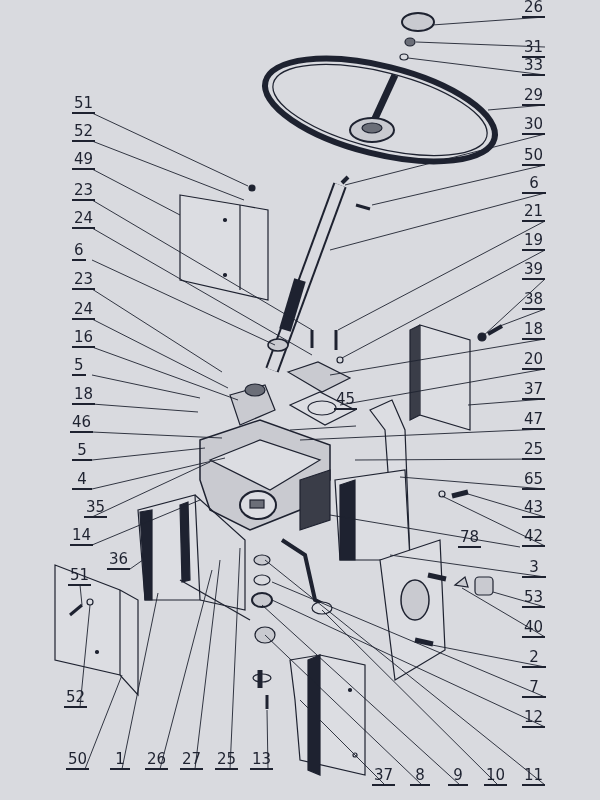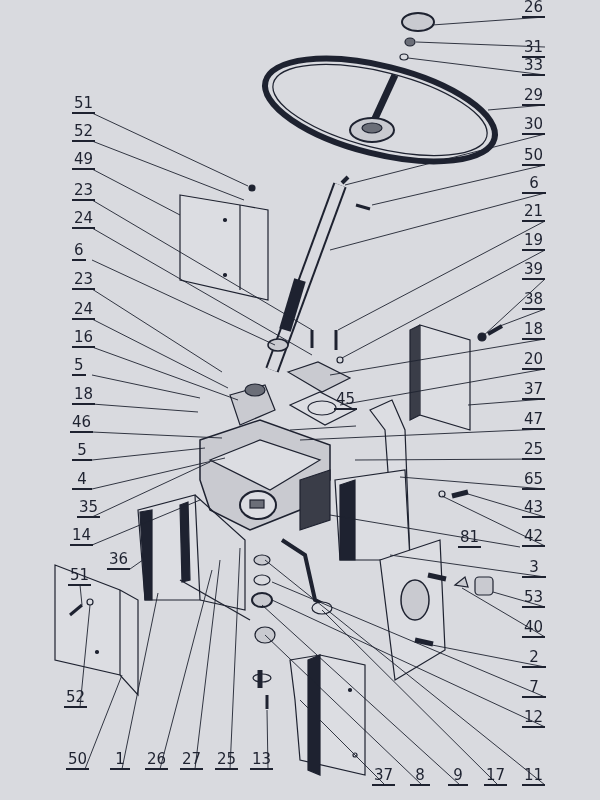--- a/index.html
+++ b/index.html
@@ -186,21 +186,21 @@
   <div class="lbl" style="left:72px;top:211px">24</div>
   <div class="lbl" style="left:72px;top:243px">6</div>
   <div class="lbl" style="left:72px;top:272px">23</div>
   <div class="lbl" style="left:72px;top:302px">24</div>
   <div class="lbl" style="left:72px;top:330px">16</div>
   <div class="lbl" style="left:72px;top:358px">5</div>
   <div class="lbl" style="left:72px;top:387px">18</div>
   <div class="lbl" style="left:70px;top:415px">46</div>
   <div class="lbl" style="left:72px;top:443px;width:16px">5</div>
   <div class="lbl" style="left:72px;top:472px;width:16px">4</div>
-  <div class="lbl" style="left:77px;top:500px">35</div>
+  <div class="lbl" style="left:84px;top:500px">35</div>
   <div class="lbl" style="left:70px;top:528px">14</div>
   <div class="lbl" style="left:107px;top:552px">36</div>
   <div class="lbl" style="left:68px;top:568px">51</div>
   <div class="lbl" style="left:64px;top:690px">52</div>
 
   <div class="lbl" style="left:522px;top:0px">26</div>
   <div class="lbl" style="left:522px;top:40px">31</div>
   <div class="lbl" style="left:522px;top:58px">33</div>
   <div class="lbl" style="left:522px;top:88px">29</div>
   <div class="lbl" style="left:522px;top:117px">30</div>
@@ -211,33 +211,33 @@
   <div class="lbl" style="left:522px;top:262px">39</div>
   <div class="lbl" style="left:522px;top:292px">38</div>
   <div class="lbl" style="left:522px;top:322px">18</div>
   <div class="lbl" style="left:522px;top:352px">20</div>
   <div class="lbl" style="left:522px;top:382px">37</div>
   <div class="lbl" style="left:522px;top:412px">47</div>
   <div class="lbl" style="left:522px;top:442px">25</div>
   <div class="lbl" style="left:522px;top:472px">65</div>
   <div class="lbl" style="left:522px;top:500px">43</div>
   <div class="lbl" style="left:522px;top:529px">42</div>
-  <div class="lbl" style="left:458px;top:530px">81</div>
+  <div class="lbl" style="left:458px;top:530px">78</div>
   <div class="lbl" style="left:522px;top:560px;width:20px">3</div>
   <div class="lbl" style="left:522px;top:590px">53</div>
   <div class="lbl" style="left:522px;top:620px">40</div>
   <div class="lbl" style="left:522px;top:650px;width:20px">2</div>
   <div class="lbl" style="left:522px;top:680px;width:20px">7</div>
   <div class="lbl" style="left:522px;top:710px">12</div>
   <div class="lbl" style="left:522px;top:768px">11</div>
   <div class="lbl" style="left:334px;top:392px">45</div>
 
   <div class="lbl" style="left:66px;top:752px">50</div>
   <div class="lbl" style="left:110px;top:752px;width:16px">1</div>
   <div class="lbl" style="left:145px;top:752px">26</div>
   <div class="lbl" style="left:180px;top:752px">27</div>
   <div class="lbl" style="left:215px;top:752px">25</div>
   <div class="lbl" style="left:250px;top:752px">13</div>
   <div class="lbl" style="left:372px;top:768px">37</div>
   <div class="lbl" style="left:410px;top:768px;width:16px">8</div>
   <div class="lbl" style="left:448px;top:768px;width:16px">9</div>
-  <div class="lbl" style="left:484px;top:768px">17</div>
+  <div class="lbl" style="left:484px;top:768px">10</div>
 </div>
 
 </body></html>

